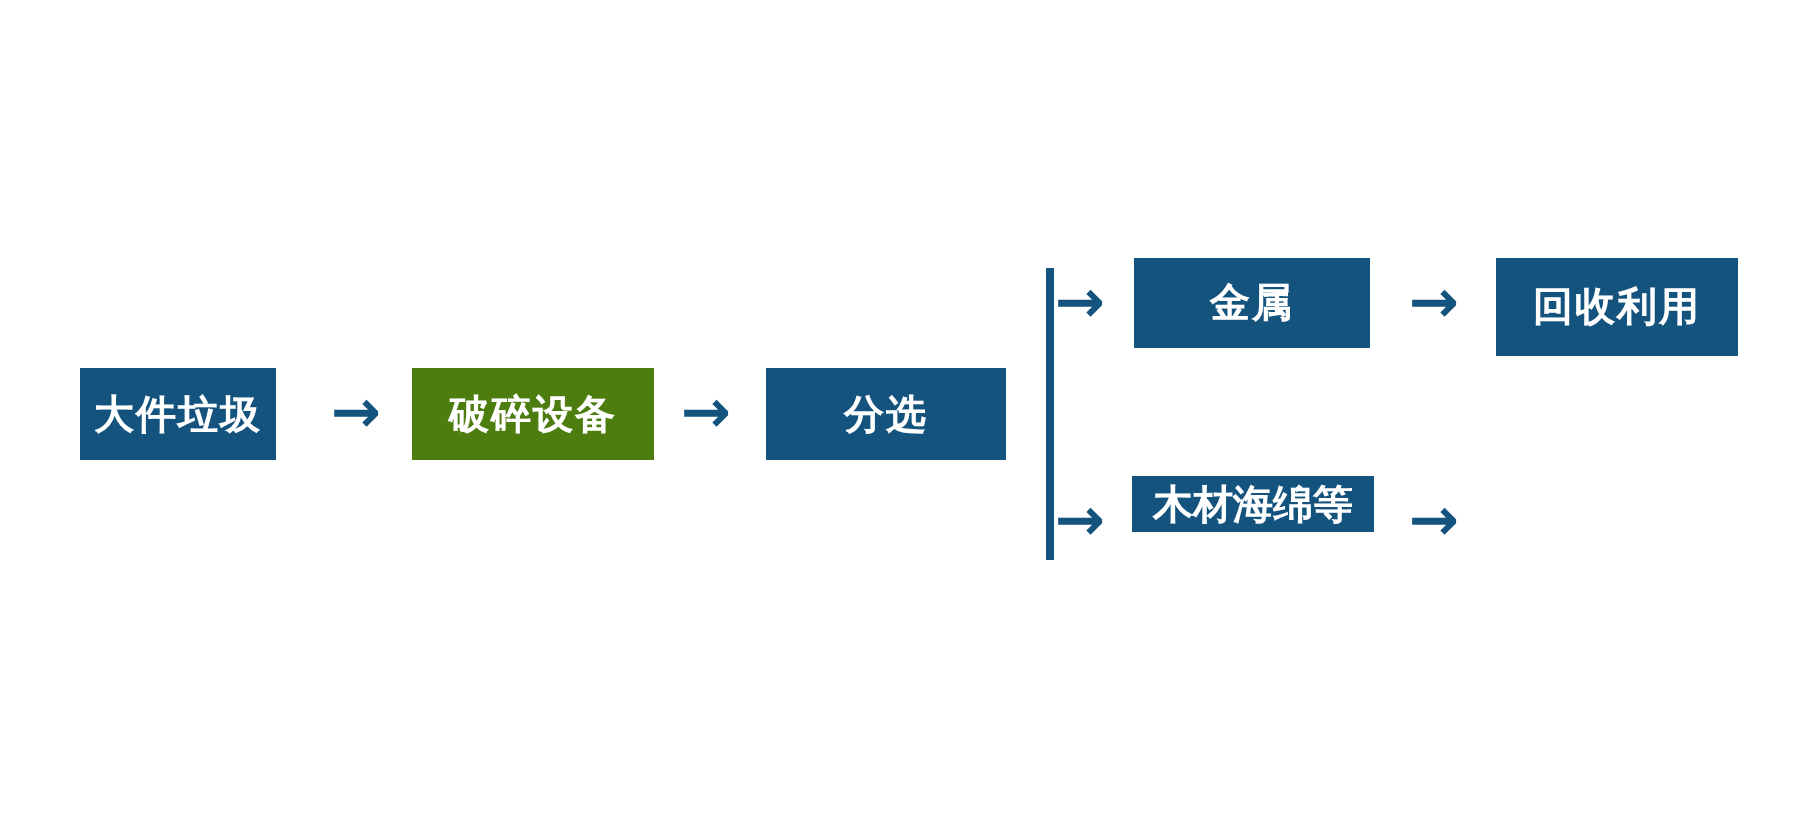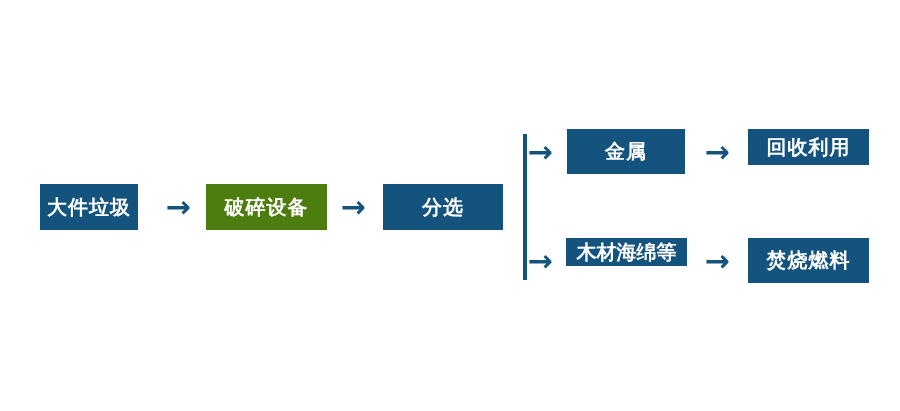--- a/index.html
+++ b/index.html
@@ -52,21 +52,21 @@
   .n-sort    { left: 383px; top: 184px; width: 120px; height: 46px; }
 
   
   .v-branch  { left: 523px; top: 134px; width: 4px;   height: 146px; }
   .a-btop    { left: 522px; top: 129px; width: 36px;  height: 45px; }
   .a-bbot    { left: 522px; top: 238px; width: 36px;  height: 45px; }
 
   
   .n-metal   { left: 567px; top: 129px; width: 118px; height: 45px; }
   .a-3       { left: 697px; top: 129px; width: 40px;  height: 45px; }
-  .n-recycle { left: 748px; top: 129px; width: 121px; height: 36px; }
+  .n-recycle { left: 748px; top: 129px; width: 121px; height: 49px; }
 
   
   .n-wood    { left: 566px; top: 238px; width: 121px; height: 28px; letter-spacing: 0; }
   .a-4       { left: 697px; top: 238px; width: 40px;  height: 45px; }
   .n-fuel    { left: 748px; top: 238px; width: 121px; height: 45px; }
 </style>
 </head>
 <body>
 
 <div class="canvas">
@@ -90,15 +90,14 @@
   <div class="node blue n-metal">金属</div>
 
   <div class="arrow a-3">→</div>
 
   <div class="node blue n-recycle">回收利用</div>
 
   <div class="node blue n-wood">木材海绵等</div>
 
   <div class="arrow a-4">→</div>
 
-  <div class="node blue n-fuel">焚烧燃料</div>
 
 </div>
 
 </body></html>

